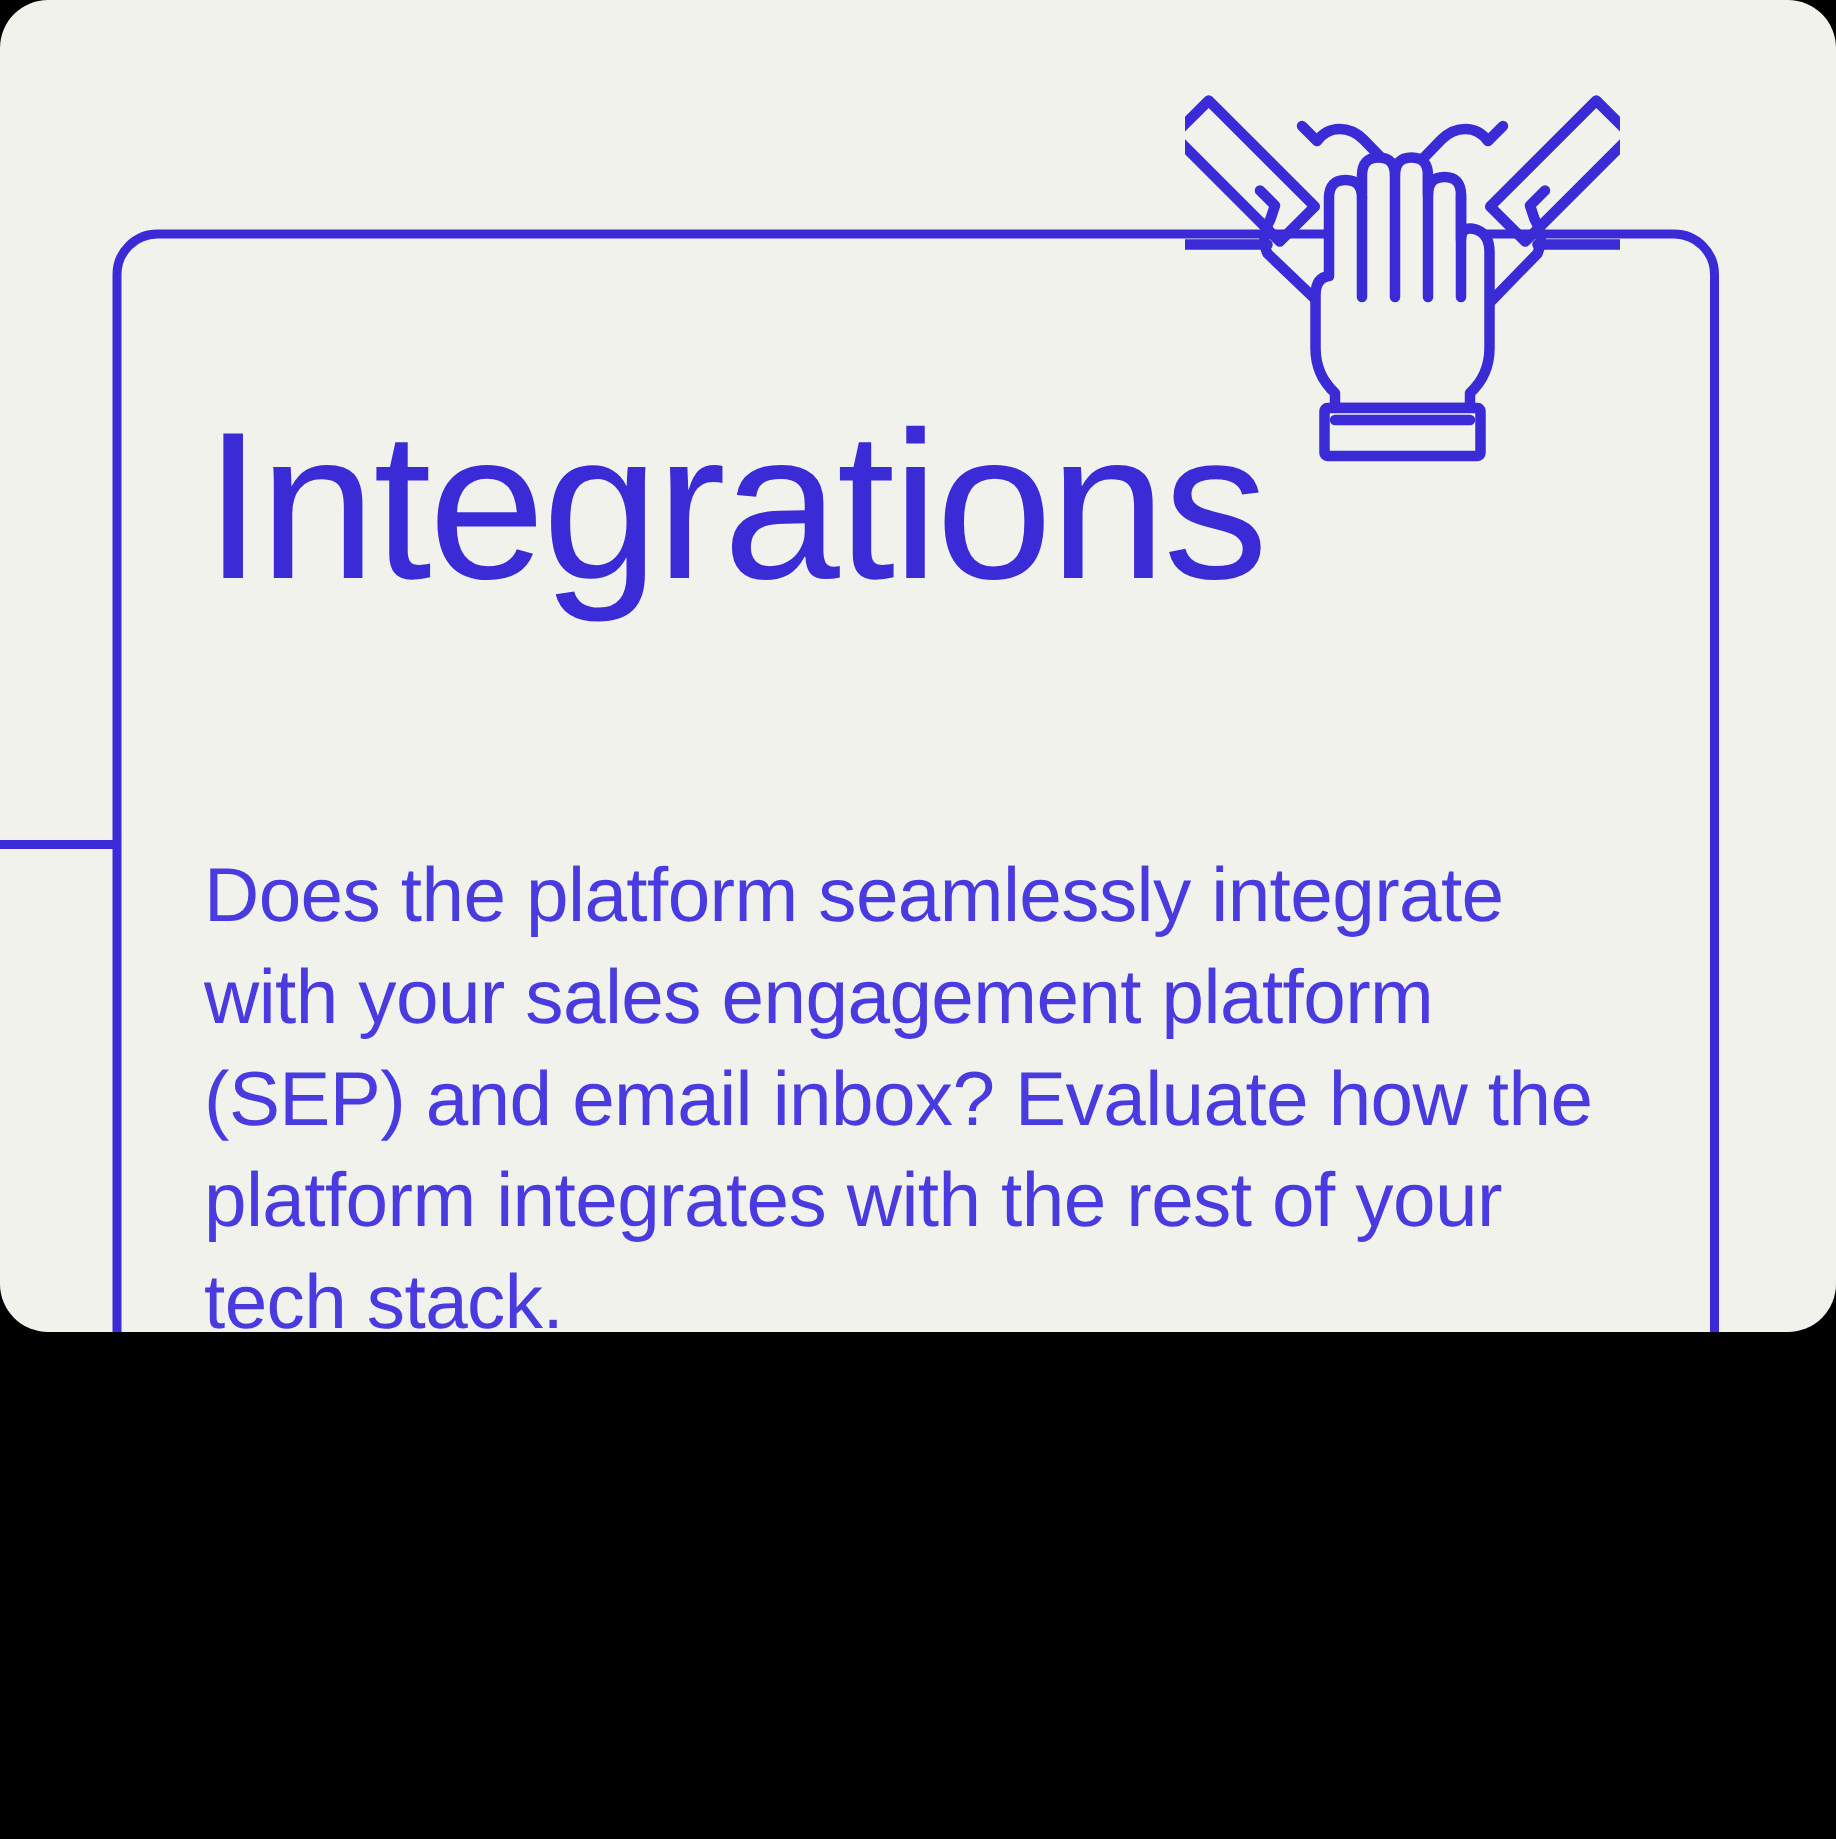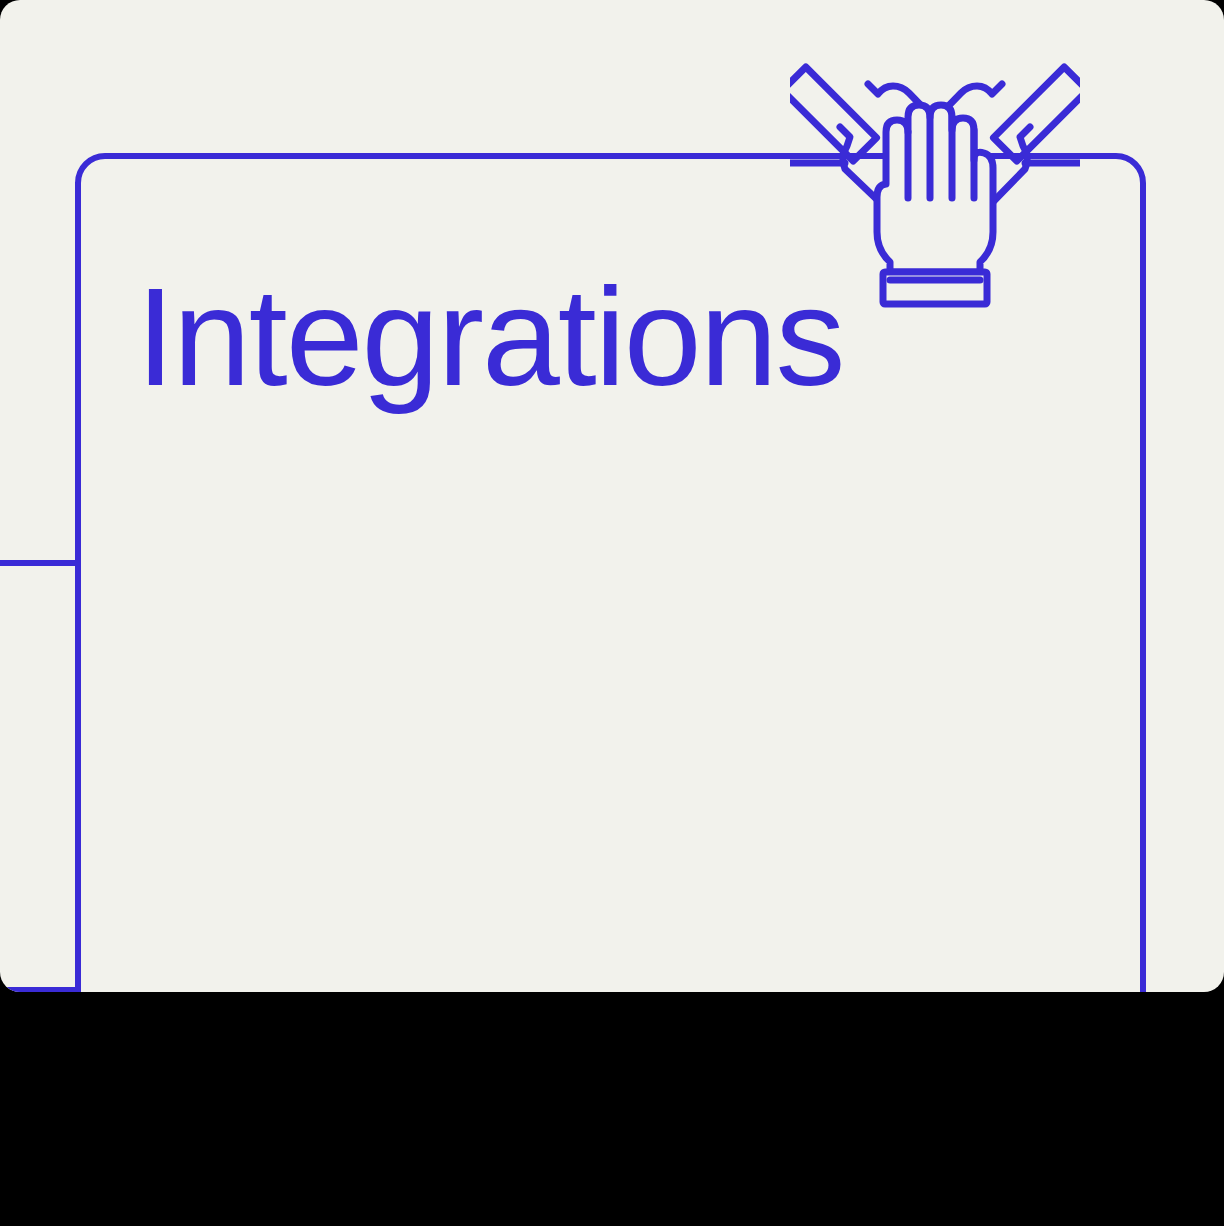--- a/index.html
+++ b/index.html
@@ -17,23 +17,23 @@
     position: relative;
     width: 1224px;
     height: 1226px;
   }
 
   
   .outer-panel {
     position: absolute;
     left: 0; top: 0;
     width: 1224px;
-    height: 992px;
+    height: 888px;
     background: #F2F2EC;
-    border-radius: 20px;
+    border-radius: 32px;
     overflow: hidden;
   }
 
   
   .connector {
     position: absolute;
     left: 0;
     height: 6px;
     background: #3A2BD6;
   }
@@ -96,20 +96,21 @@
 
   <div class="outer-panel">
 
     <div class="connector connector-top"></div>
     <div class="connector connector-bottom"></div>
 
     <div class="card-outline"></div>
 
     <div class="card-body">
       <h1 class="card-title">Integrations</h1>
+      <p class="card-text">Does the platform seamlessly integrate with your sales engagement platform (SEP) and email inbox? Evaluate how the platform integrates with the rest of your tech stack.</p>
     </div>
 
     <div class="icon-wrap">
       <svg viewBox="0 0 290 290" xmlns="http://www.w3.org/2000/svg" fill="none" stroke="#3A2BD6" stroke-width="7" stroke-linecap="round" stroke-linejoin="round">
 
         <rect x="23" y="42" width="33" height="100" transform="rotate(-45 39.5 92)"></rect>
 
         <path d="M 50 105
                  L 60 115
                  L 57 124

